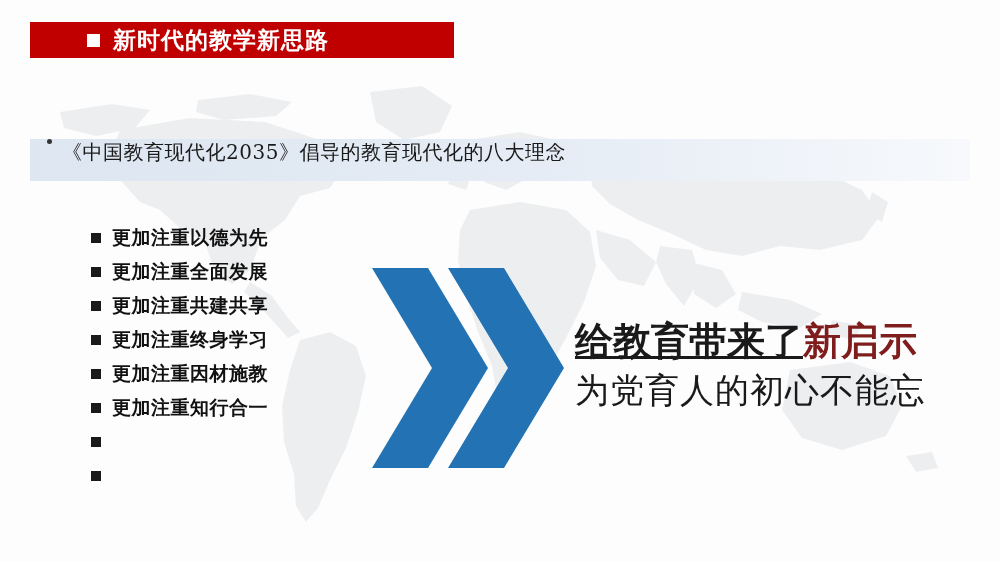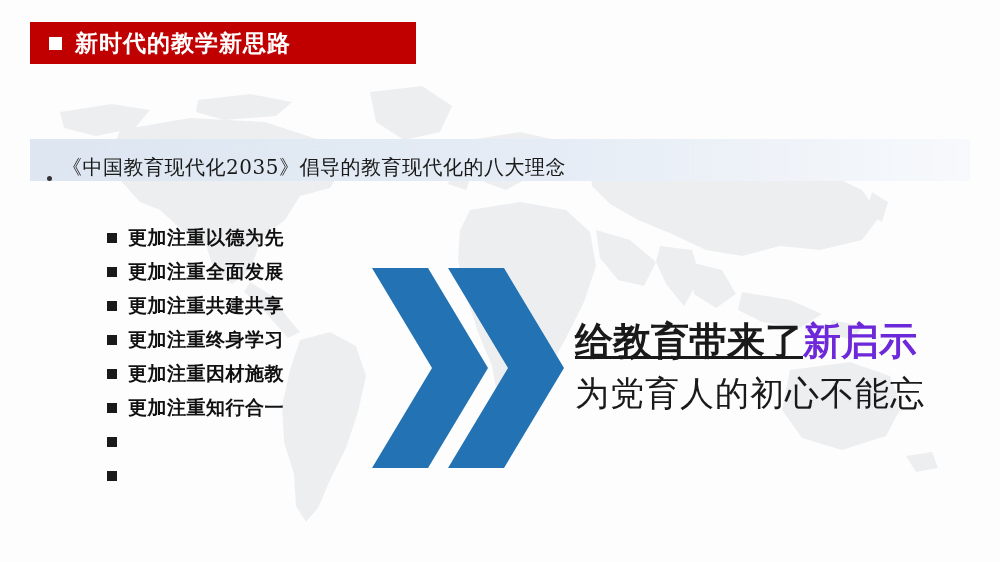--- a/index.html
+++ b/index.html
@@ -31,24 +31,25 @@
     opacity: 0.30;
     pointer-events: none;
   }
 
   
   .title-bar {
     position: absolute;
     left: 30px;
     top: 22px;
     width: 386px;
-    height: 42px;
+    height: 36px;
     background: #c00000;
     display: flex;
     align-items: center;
+    padding-left: 38px;
   }
   .title-square {
     width: 13px;
     height: 13px;
     background: #ffffff;
     margin-left: 19px;
     margin-right: 13px;
     flex: none;
   }
   .title-text {
@@ -61,42 +62,42 @@
 
   
   .band {
     position: absolute;
     left: 30px;
     top: 139px;
     width: 940px;
     height: 42px;
     background: linear-gradient(to right, #dde6f1 0%, #e5ecf5 55%, #f7f9fc 100%);
     display: flex;
-    align-items: flex-end;
+    align-items: flex-start;
   }
   .band-dot {
     width: 5px;
     height: 5px;
     background: #333;
     border-radius: 50%;
     margin-left: 17px;
     margin-right: 10px;
     flex: none;
   }
   .band-text {
     font-size: 20px;
     color: #1a1a1a;
     font-family: "DejaVu Serif", "Liberation Serif", serif;
     letter-spacing: 0.5px;
   }
 
   
   .list {
     position: absolute;
-    left: 107px;
+    left: 91px;
     top: 221px;
     width: 260px;
   }
   .list-item {
     display: flex;
     align-items: center;
     height: 33px;
     margin-bottom: 1px;
   }
   .list-marker {
@@ -132,27 +133,27 @@
     text-align: left;
   }
   .headline {
     font-size: 38px;
     font-weight: bold;
     line-height: 1.12;
     white-space: nowrap;
     font-family: "DejaVu Sans", "Liberation Sans", sans-serif;
   }
   .headline .h-dark { color: #1a1a1a; text-decoration: underline; }
-  .headline .h-red  { color: #6d28d9; }
+  .headline .h-red  { color: #7f1d1d; }
   .subline {
     font-size: 34px;
     color: #1a1a1a;
     line-height: 1.22;
     white-space: nowrap;
-    font-family: Liberation Sans, sans-serif;
+    font-family: Liberation Mono, monospace;
     letter-spacing: 1px;
   }
   .subline.first { margin-top: 10px; }
 </style>
 </head>
 <body>
 
 <div class="slide">
 
   <svg class="map-watermark" viewBox="0 0 1000 492" preserveAspectRatio="none">

